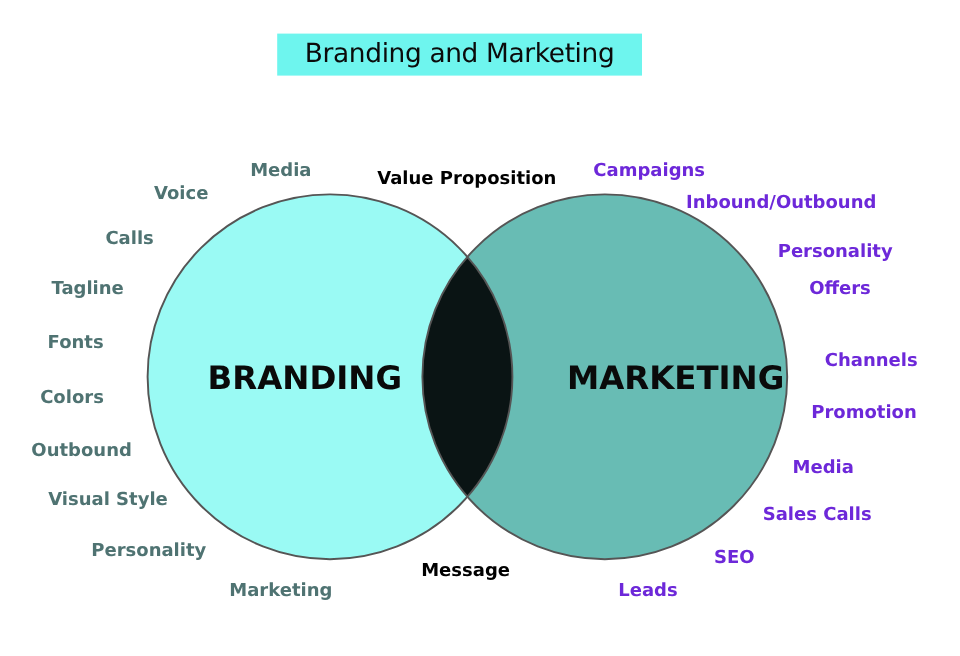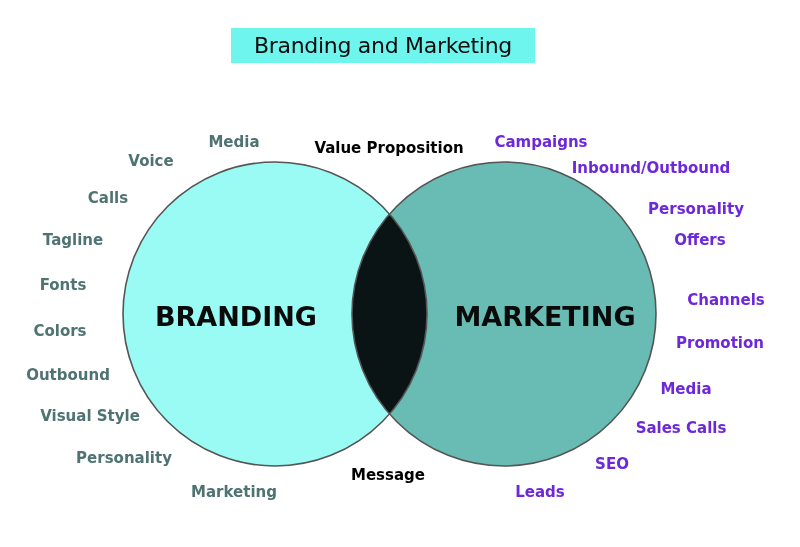--- a/index.html
+++ b/index.html
@@ -7,21 +7,21 @@
     .title {
       position: absolute; left: 231px; top: 28px; width: 304px; height: 35px;
       background: #6ef5ee; color: #0b0b0b; font-weight: normal; font-size: 22px;
       display: flex; align-items: center; justify-content: center; letter-spacing: -0.3px;
     }
     svg.venn { position: absolute; left: 0; top: 0; }
     .lbl { position: absolute; font-weight: bold; font-size: 15px; white-space: nowrap; transform: translate(-50%, -50%); }
     .lbl.b { color: #4f7372; }
     .lbl.m { color: #6d28d9; }
     .lbl.c { color: #000000; }
-    .big { position: absolute; font-weight: bold; font-size: 27px; color: #0a0a0a; transform: translate(-50%, -50%); white-space: nowrap; }
+    .big { position: absolute; font-weight: bold; font-size: 27px; color: #0a0a0a; transform: translate(-50%, -50%); white-space: nowrap; margin-left: 18px; }
   </style>
 </head>
 <body>
 
 <div class="title">Branding and Marketing</div>
 
 <svg class="venn" width="800" height="547" viewBox="0 0 800 547">
   <defs>
     <clipPath id="clipLeft">
         <circle cx="275" cy="314" r="152"></circle>

